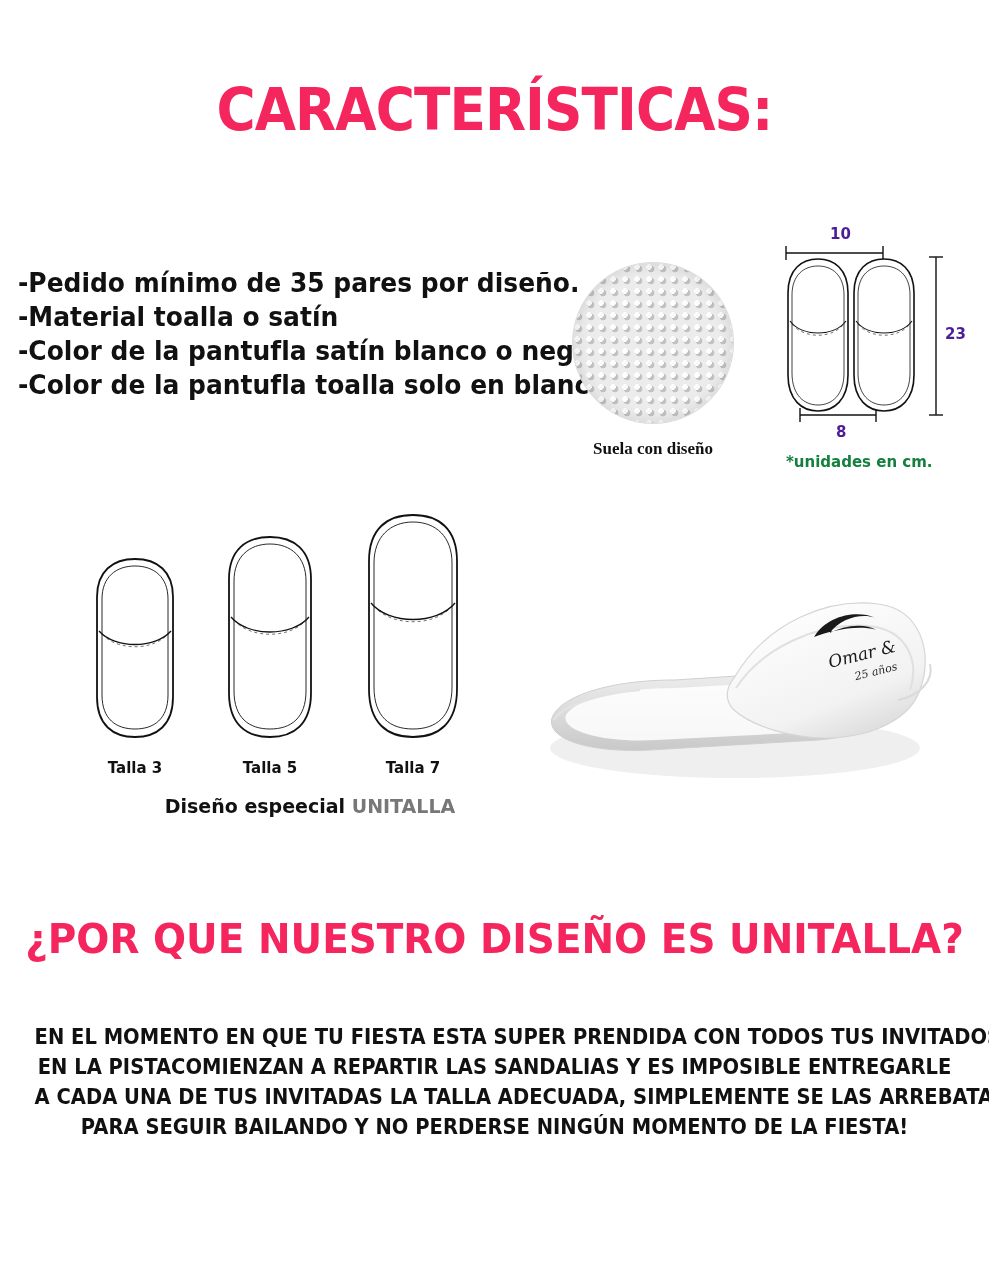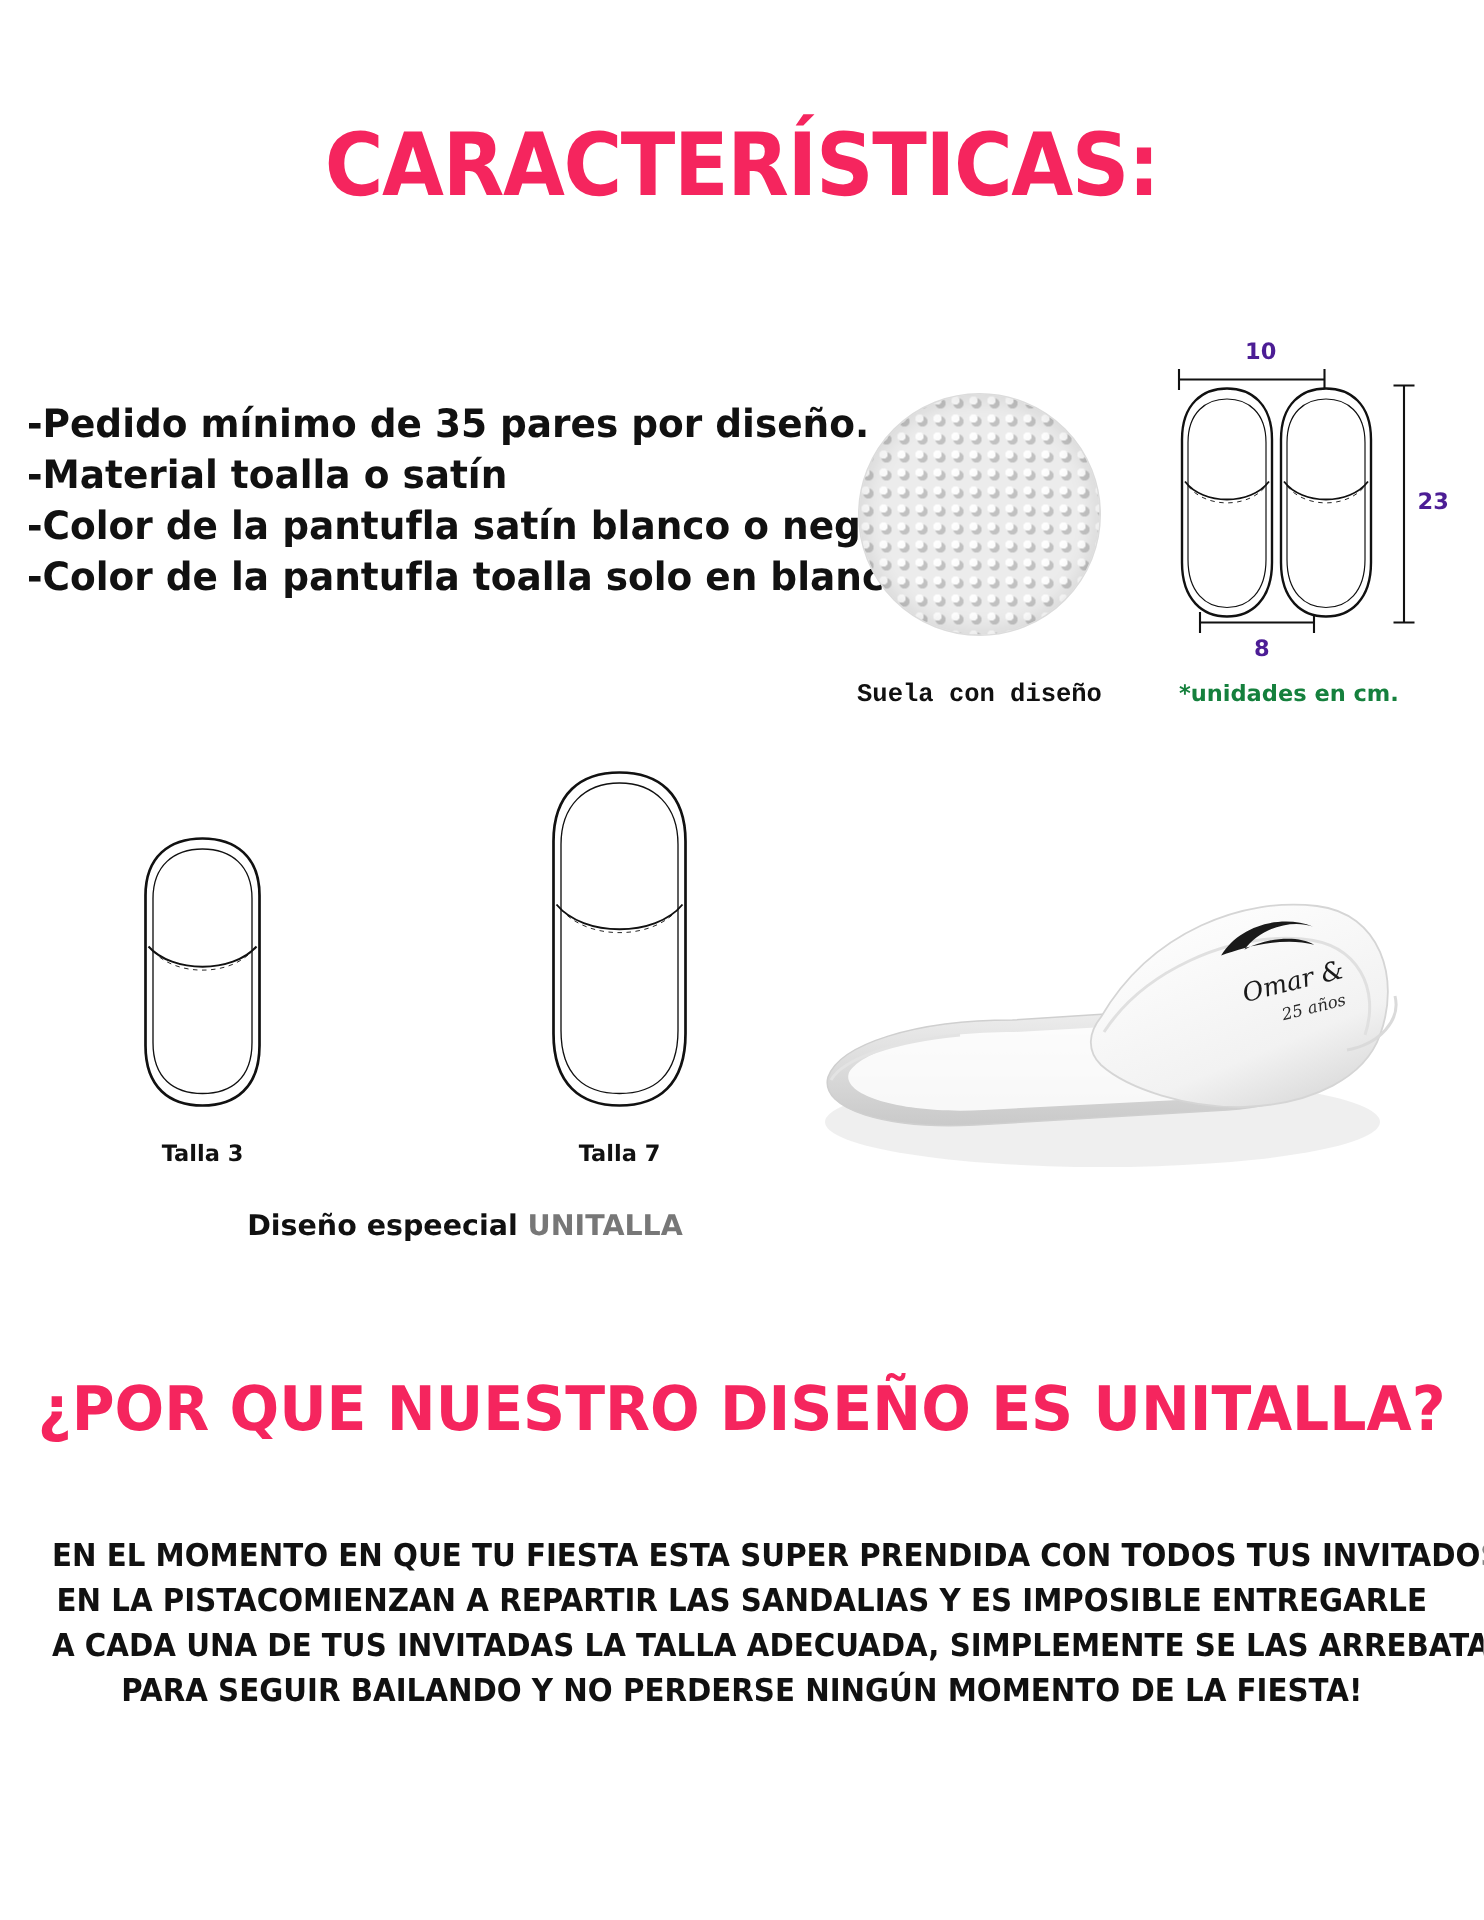--- a/index.html
+++ b/index.html
@@ -66,22 +66,22 @@
     background-color: #ececec;
     background-image:
       radial-gradient(circle at 4px 4px, rgba(255,255,255,0.95) 2.6px, rgba(0,0,0,0) 3px),
       radial-gradient(circle at 4px 4px, rgba(140,140,140,0.45) 3.2px, rgba(0,0,0,0) 3.6px);
     background-size: 12px 12px, 12px 12px;
     background-position: 0 0, 2px 2px;
     box-shadow: inset 0 0 16px rgba(0,0,0,0.12);
     border: 1px solid #dcdcdc;
   }
   .sole-caption {
-    margin-top: 29px;
-    font-family: Liberation Mono, monospace;
+    margin-top: 14px;
+    font-family: Liberation Serif, serif;
     font-weight: bold;
     font-size: 17px;
     line-height: 22px;
     color: #111;
   }
 
   
   .pair-wrap {
     position: absolute;
     top: 225px;
@@ -131,21 +131,20 @@
   .unitalla-caption {
     position: absolute;
     top: 795px;
     left: 160px;
     width: 300px;
     text-align: center;
     font-family: "DejaVu Sans", sans-serif;
     font-weight: bold;
     font-size: 19px;
     color: #111;
-    margin-top: 11px;
   }
   .unitalla-caption .hl { color: #777777; }
 
   
   .photo {
     position: absolute;
     top: 560px;
     left: 500px;
     width: 460px;
     height: 300px;
@@ -250,20 +249,31 @@
       <g fill="#ffffff" stroke="#111" stroke-width="1.8">
         <path d="M22 58 C22 32 38 20 60 20 C82 20 98 32 98 58 L98 158 C98 186 82 198 60 198 C38 198 22 186 22 158 Z"></path>
         <path d="M27 60 C27 38 41 27 60 27 C79 27 93 38 93 60 L93 156 C93 180 79 190 60 190 C41 190 27 180 27 156 Z" fill="none" stroke-width="0.9"></path>
         <path d="M24 92 C40 110 80 110 96 92" fill="none" stroke-width="1.3"></path>
         <path d="M27 95 C42 112 78 112 93 95" fill="none" stroke-width="0.6" stroke-dasharray="3 3"></path>
       </g>
     </svg>
     <div class="size-label">Talla 3</div>
   </div>
 
+  <div class="size-item" style="top:22px; left:130px; width:140px;">
+    <svg width="130" height="232" viewBox="0 0 130 232">
+      <g fill="#ffffff" stroke="#111" stroke-width="1.8">
+        <path d="M24 62 C24 33 41 20 65 20 C89 20 106 33 106 62 L106 176 C106 207 89 220 65 220 C41 220 24 207 24 176 Z"></path>
+        <path d="M29 64 C29 40 44 27 65 27 C86 27 101 40 101 64 L101 174 C101 201 86 212 65 212 C44 212 29 201 29 174 Z" fill="none" stroke-width="0.9"></path>
+        <path d="M26 100 C43 120 87 120 104 100" fill="none" stroke-width="1.3"></path>
+        <path d="M29 103 C45 122 85 122 101 103" fill="none" stroke-width="0.6" stroke-dasharray="3 3"></path>
+      </g>
+    </svg>
+    <div class="size-label">Talla 5</div>
+  </div>
 
   <div class="size-item" style="top:0px; left:268px; width:150px;">
     <svg width="140" height="254" viewBox="0 0 140 254">
       <g fill="#ffffff" stroke="#111" stroke-width="1.8">
         <path d="M26 66 C26 34 44 20 70 20 C96 20 114 34 114 66 L114 194 C114 228 96 242 70 242 C44 242 26 228 26 194 Z"></path>
         <path d="M31 68 C31 42 47 27 70 27 C93 27 109 42 109 68 L109 192 C109 222 93 234 70 234 C47 234 31 222 31 192 Z" fill="none" stroke-width="0.9"></path>
         <path d="M28 108 C46 130 94 130 112 108" fill="none" stroke-width="1.3"></path>
         <path d="M31 111 C48 132 92 132 109 111" fill="none" stroke-width="0.6" stroke-dasharray="3 3"></path>
       </g>
     </svg>

